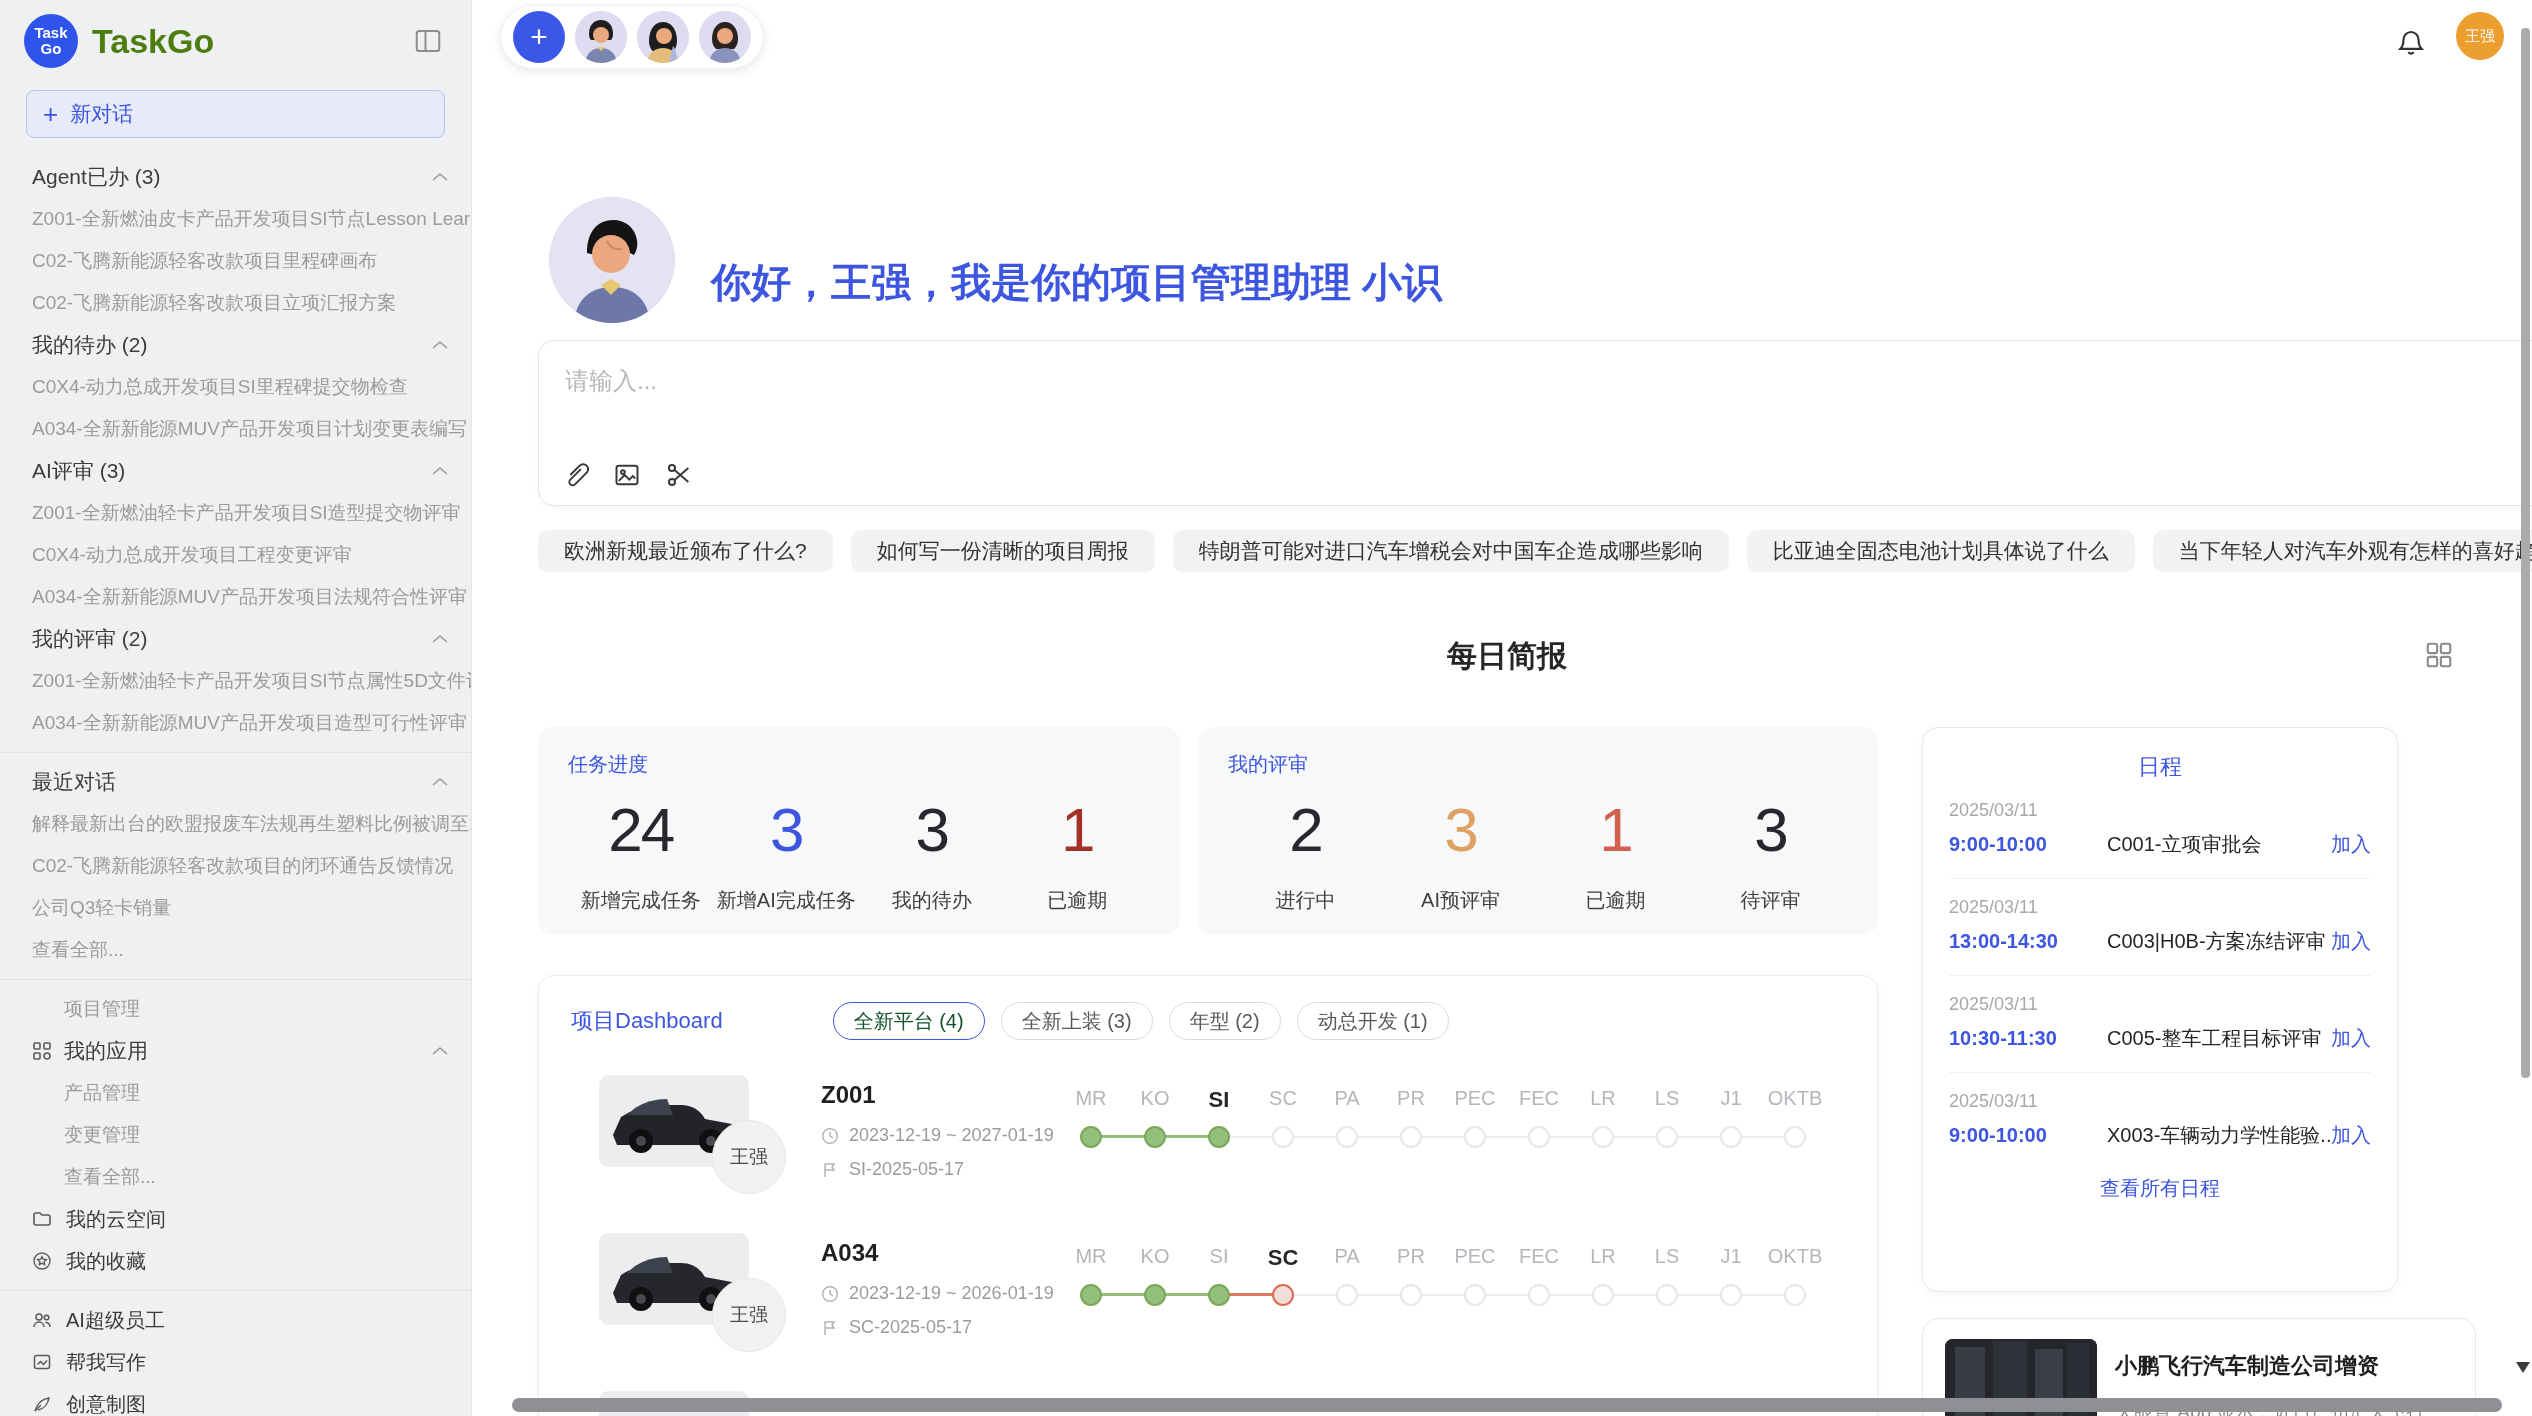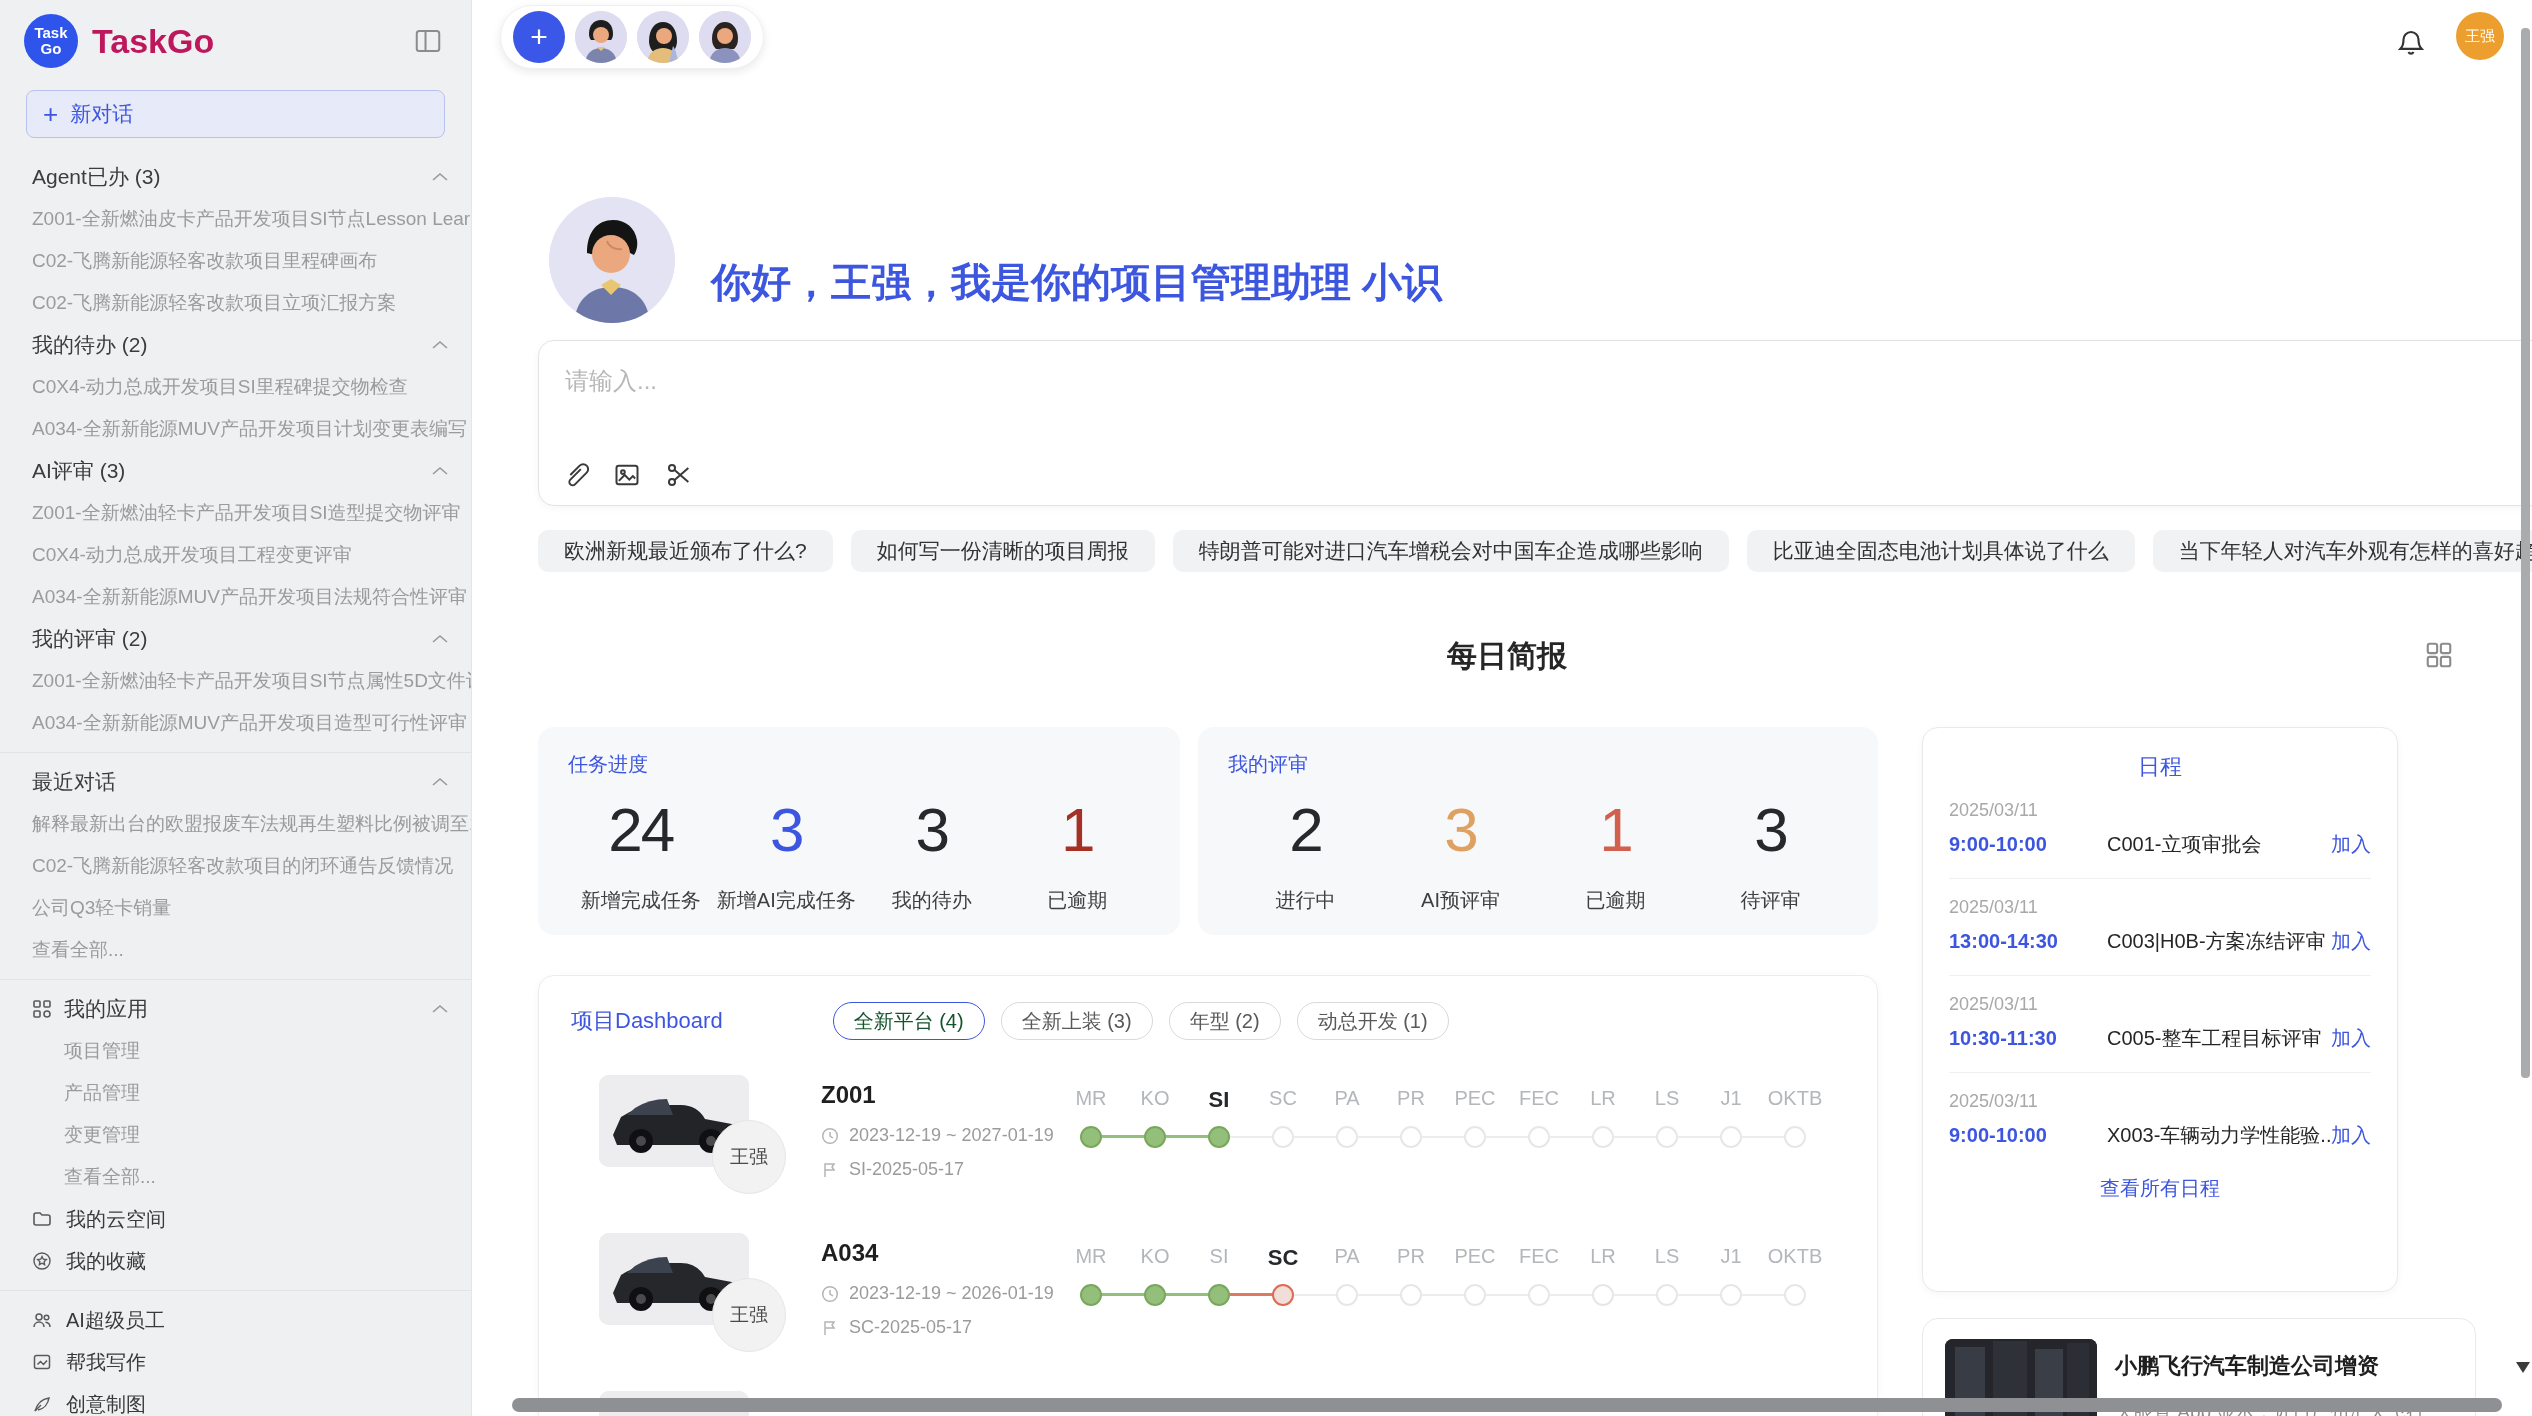--- a/index.html
+++ b/index.html
@@ -6,21 +6,21 @@
   html,body { width:2532px; height:1416px; overflow:hidden; background:#fff;
               font-family:"Liberation Sans", sans-serif; color:#262626; }
 
   
   .sidebar { position:absolute; left:0; top:0; width:472px; height:1416px;
              background:#eff0f2; border-right:1px solid #e4e5e7; overflow:hidden; }
   .side-top { display:flex; align-items:center; padding:14px 26px 0 24px; }
   .logo { width:54px; height:54px; border-radius:50%; background:#2f54eb; color:#fff;
           display:flex; flex-direction:column; align-items:center; justify-content:center;
           font-size:15px; line-height:16px; font-weight:700; flex:0 0 auto; }
-  .app-title { font-size:34px; font-weight:700; color:#be185d; margin-left:14px; flex:1; }
+  .app-title { font-size:34px; font-weight:700; color:#4d7c0f; margin-left:14px; flex:1; }
   .collapse-btn { width:34px; height:30px; color:#8c8c8c; cursor:pointer; }
   .new-chat { margin:22px 26px 0; height:48px; background:#e7eaf8; border:1px solid #b9c2ef;
               border-radius:8px; color:#3d56e0; font-size:21px; display:flex; align-items:center;
               padding:0 16px; gap:12px; cursor:pointer; }
   .new-chat .plus { font-size:26px; line-height:1; }
   .side-nav { margin-top:18px; }
   .srow { height:42px; display:flex; align-items:center; padding:0 22px 0 32px; }
   .shead { font-size:21px; color:#3c3c3c; justify-content:space-between; }
   .sitem { font-size:19px; color:#9b9b9b; white-space:nowrap; overflow:hidden; cursor:pointer; }
   .ssub  { padding-left:64px; }
@@ -215,35 +215,35 @@
           <polyline points="2,8 9,2 16,8"></polyline>
         </svg>
     </div>
     <div class="srow sitem">解释最新出台的欧盟报废车法规再生塑料比例被调至15%...</div>
     <div class="srow sitem">C02-飞腾新能源轻客改款项目的闭环通告反馈情况</div>
     <div class="srow sitem">公司Q3轻卡销量</div>
     <div class="srow sitem">查看全部...</div>
 
     <div class="sdiv"></div>
 
+    <div class="srow sitem ssub">项目管理</div>
     <div class="srow shead">
       <span style="display:flex;align-items:center;gap:12px;">
         <svg class="sico" viewBox="0 0 20 20" fill="none" stroke="currentColor" stroke-width="1.6">
           <rect x="2" y="2" width="6" height="6" rx="1"></rect>
             <rect x="12" y="2" width="6" height="6" rx="1"></rect>
           <rect x="2" y="12" width="6" height="6" rx="1"></rect>
             <circle cx="15" cy="15" r="3"></circle>
           </svg>
         <span>我的应用</span>
       </span>
       <svg class="chev" viewBox="0 0 18 10" fill="none" stroke="#999" stroke-width="1.6">
           <polyline points="2,8 9,2 16,8"></polyline>
         </svg>
     </div>
-    <div class="srow sitem ssub">项目管理</div>
     <div class="srow sitem ssub">产品管理</div>
     <div class="srow sitem ssub">变更管理</div>
     <div class="srow sitem ssub">查看全部...</div>
 
     <div class="srow sdark">
       <svg class="sico" viewBox="0 0 20 20" fill="none" stroke="currentColor" stroke-width="1.6">
         <path d="M2 6a2 2 0 012-2h4l2 2h6a2 2 0 012 2v6a2 2 0 01-2 2H4a2 2 0 01-2-2z"></path>
         </svg>
       <span>我的云空间</span>
     </div>

